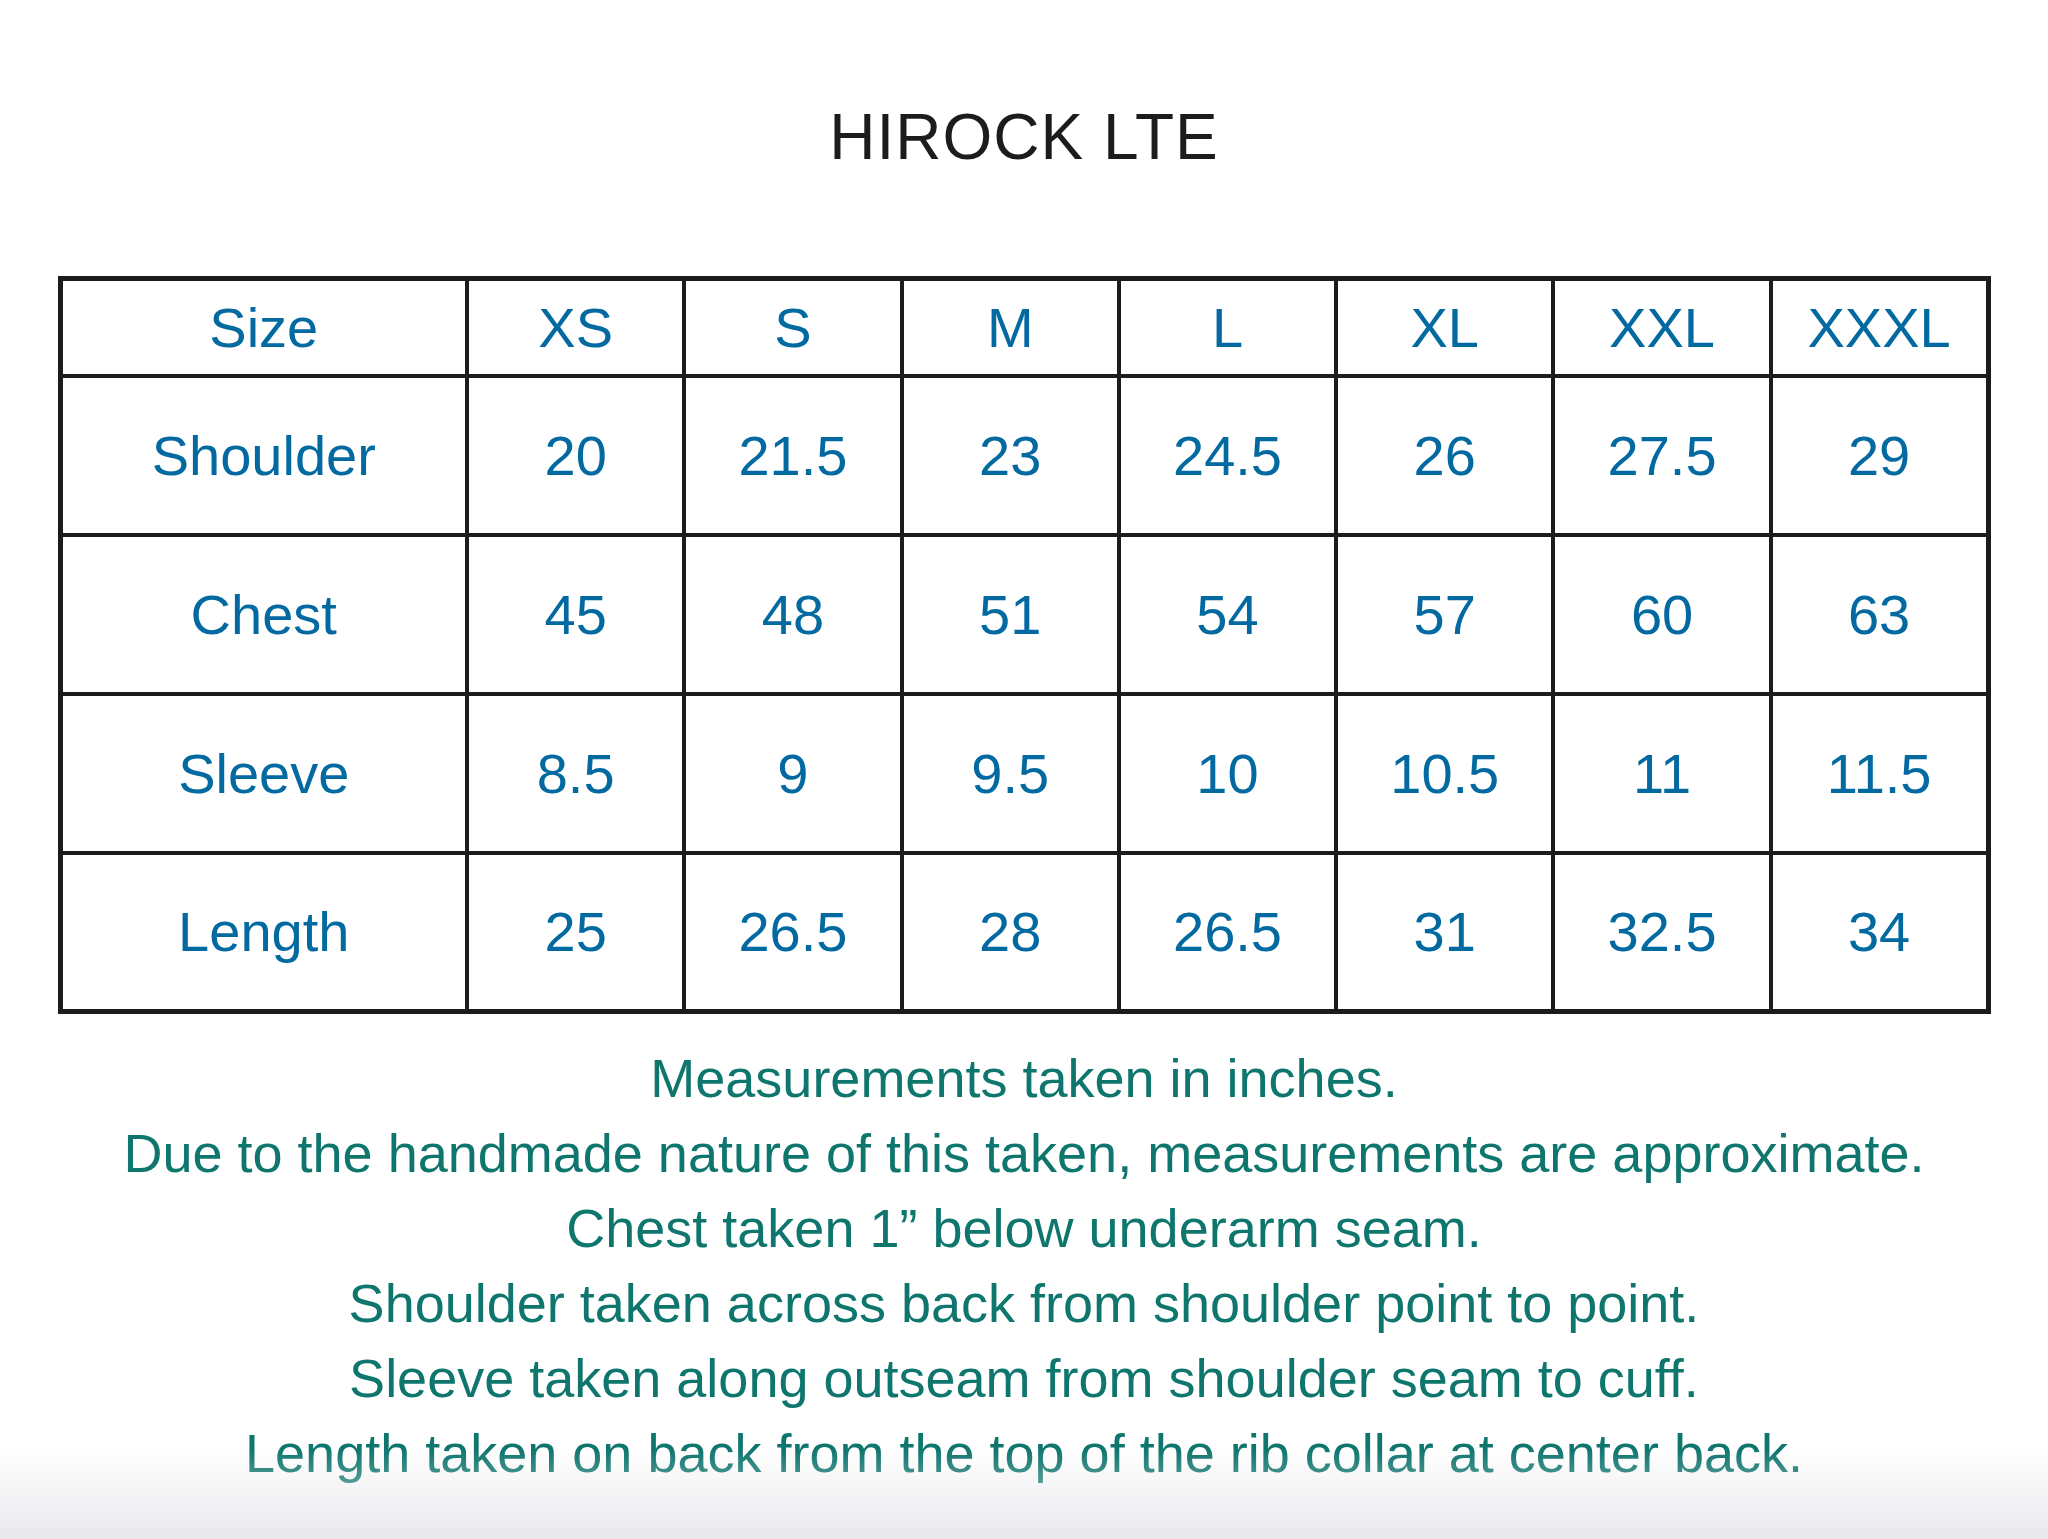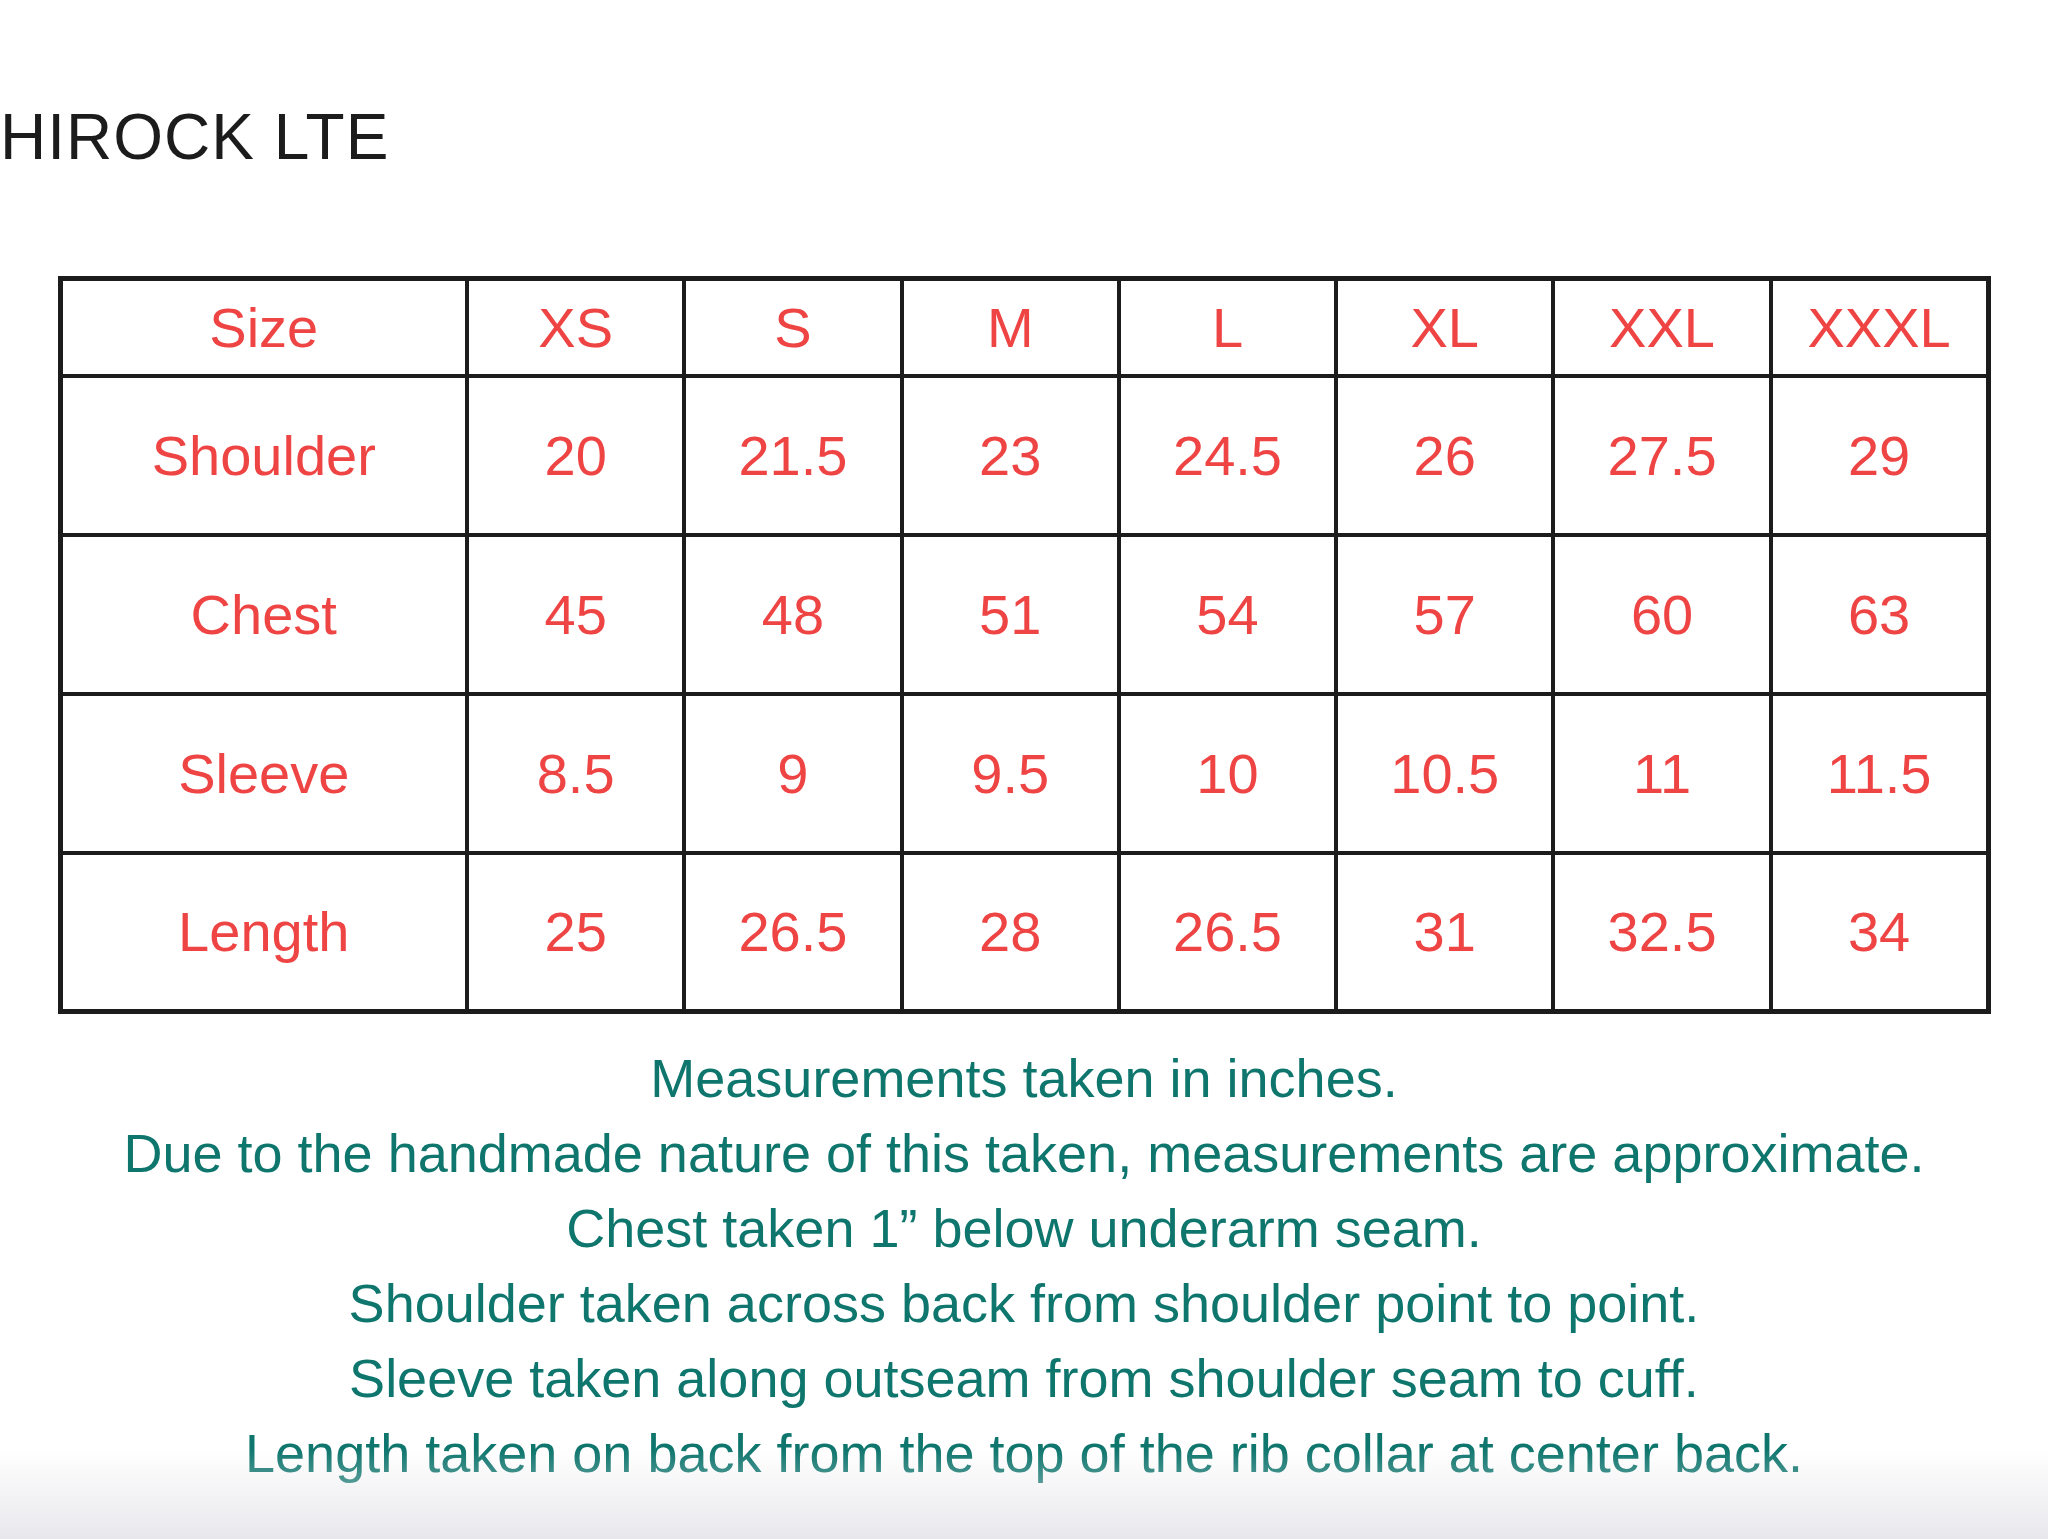--- a/index.html
+++ b/index.html
@@ -11,41 +11,41 @@
   }
   .page {
     position: relative;
     width: 2048px;
     height: 1539px;
     background: #ffffff;
     overflow: hidden;
   }
   .title {
     padding-top: 104px;
-    text-align: left;
+    text-align: center;
     font-size: 64px;
     line-height: 66px;
     font-weight: 400;
     letter-spacing: 1px;
     color: #1c1c1c;
   }
   table.size-table {
     border-collapse: collapse;
     table-layout: fixed;
     width: 1933px;
     margin: 106px auto 0 auto;
     border: 5px solid #1c1c1c;
   }
   .size-table th, .size-table td {
     border: 4px solid #1c1c1c;
     text-align: center;
     vertical-align: middle;
     font-size: 56px;
     font-weight: 400;
-    color: #ef4444;
+    color: #0369a1;
     padding: 0;
     overflow: hidden;
     white-space: nowrap;
   }
   .size-table thead tr { height: 97px; }
   .size-table tbody tr { height: 159px; }
   .notes {
     margin-top: 27px;
     text-align: center;
     font-size: 54px;

